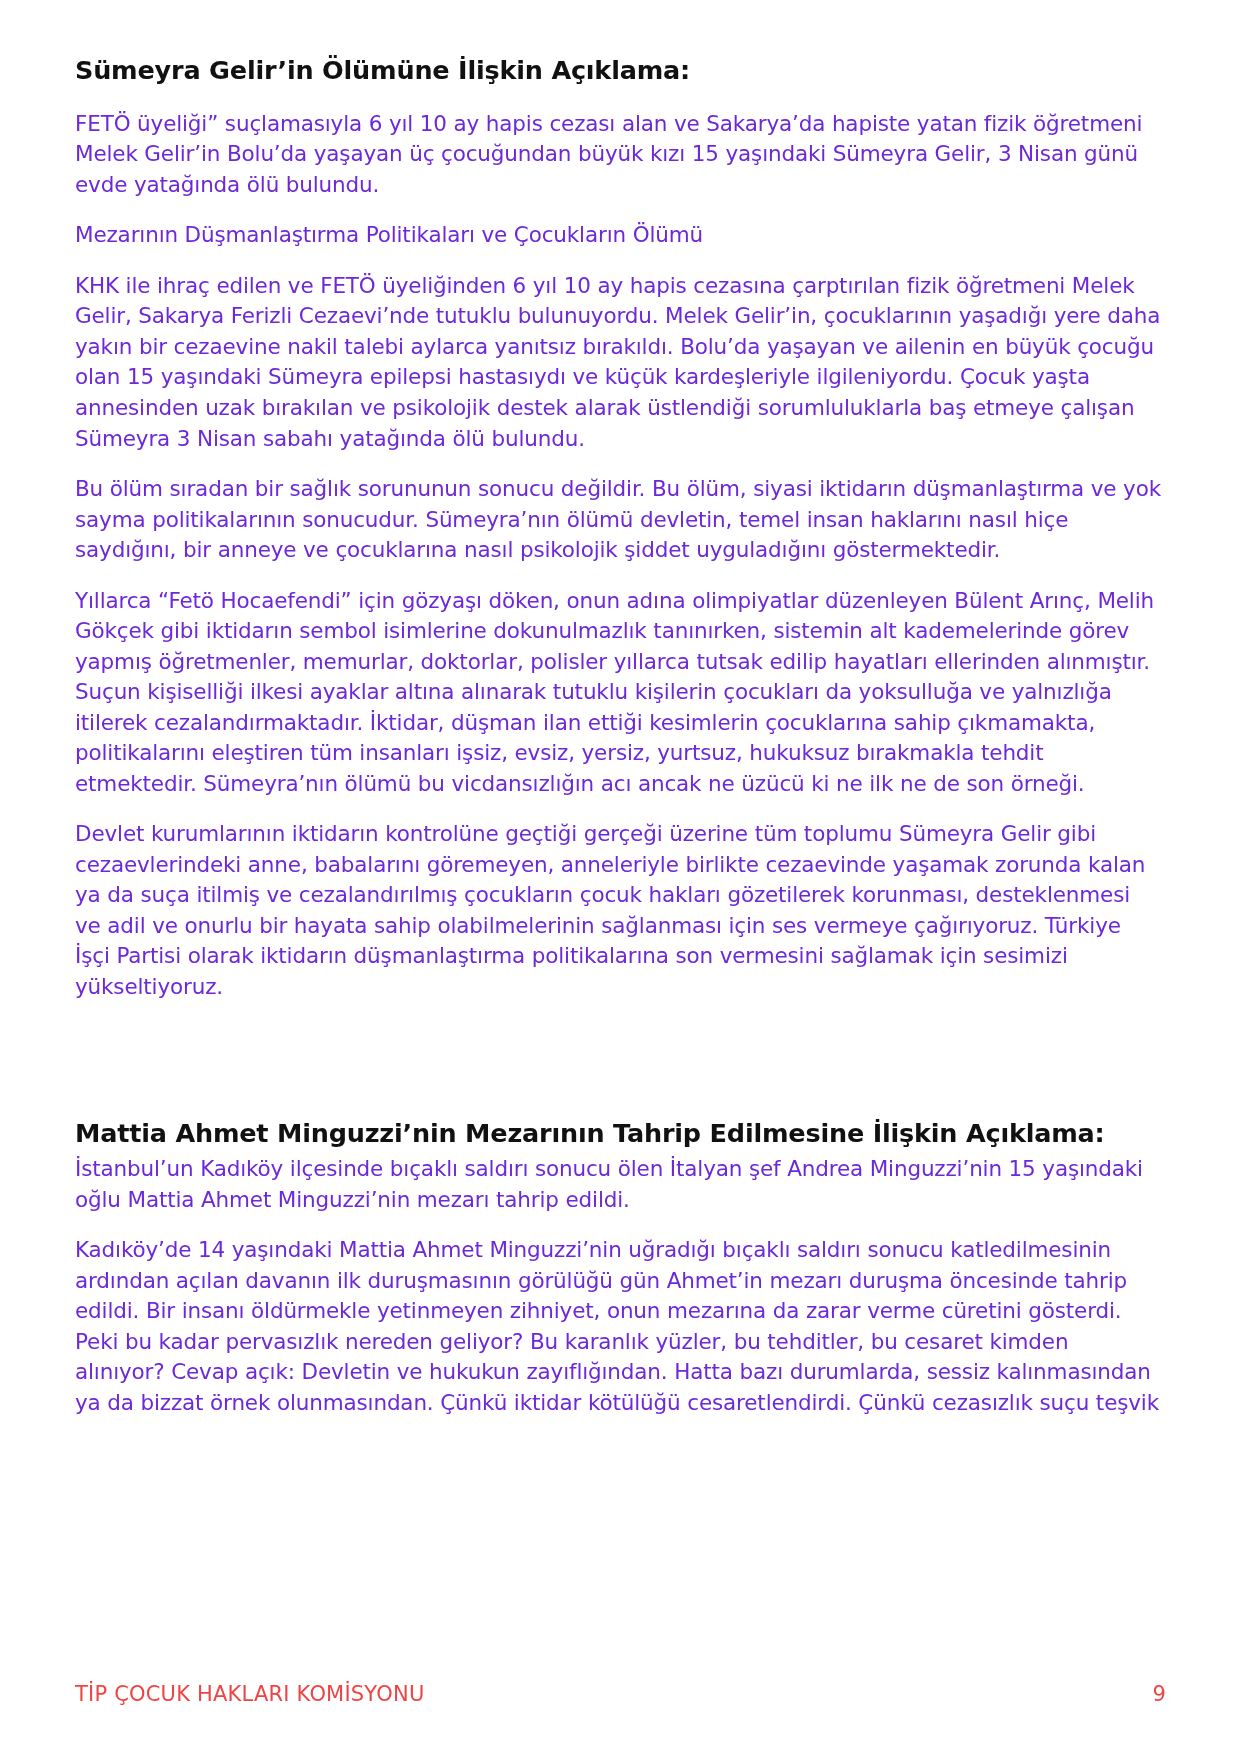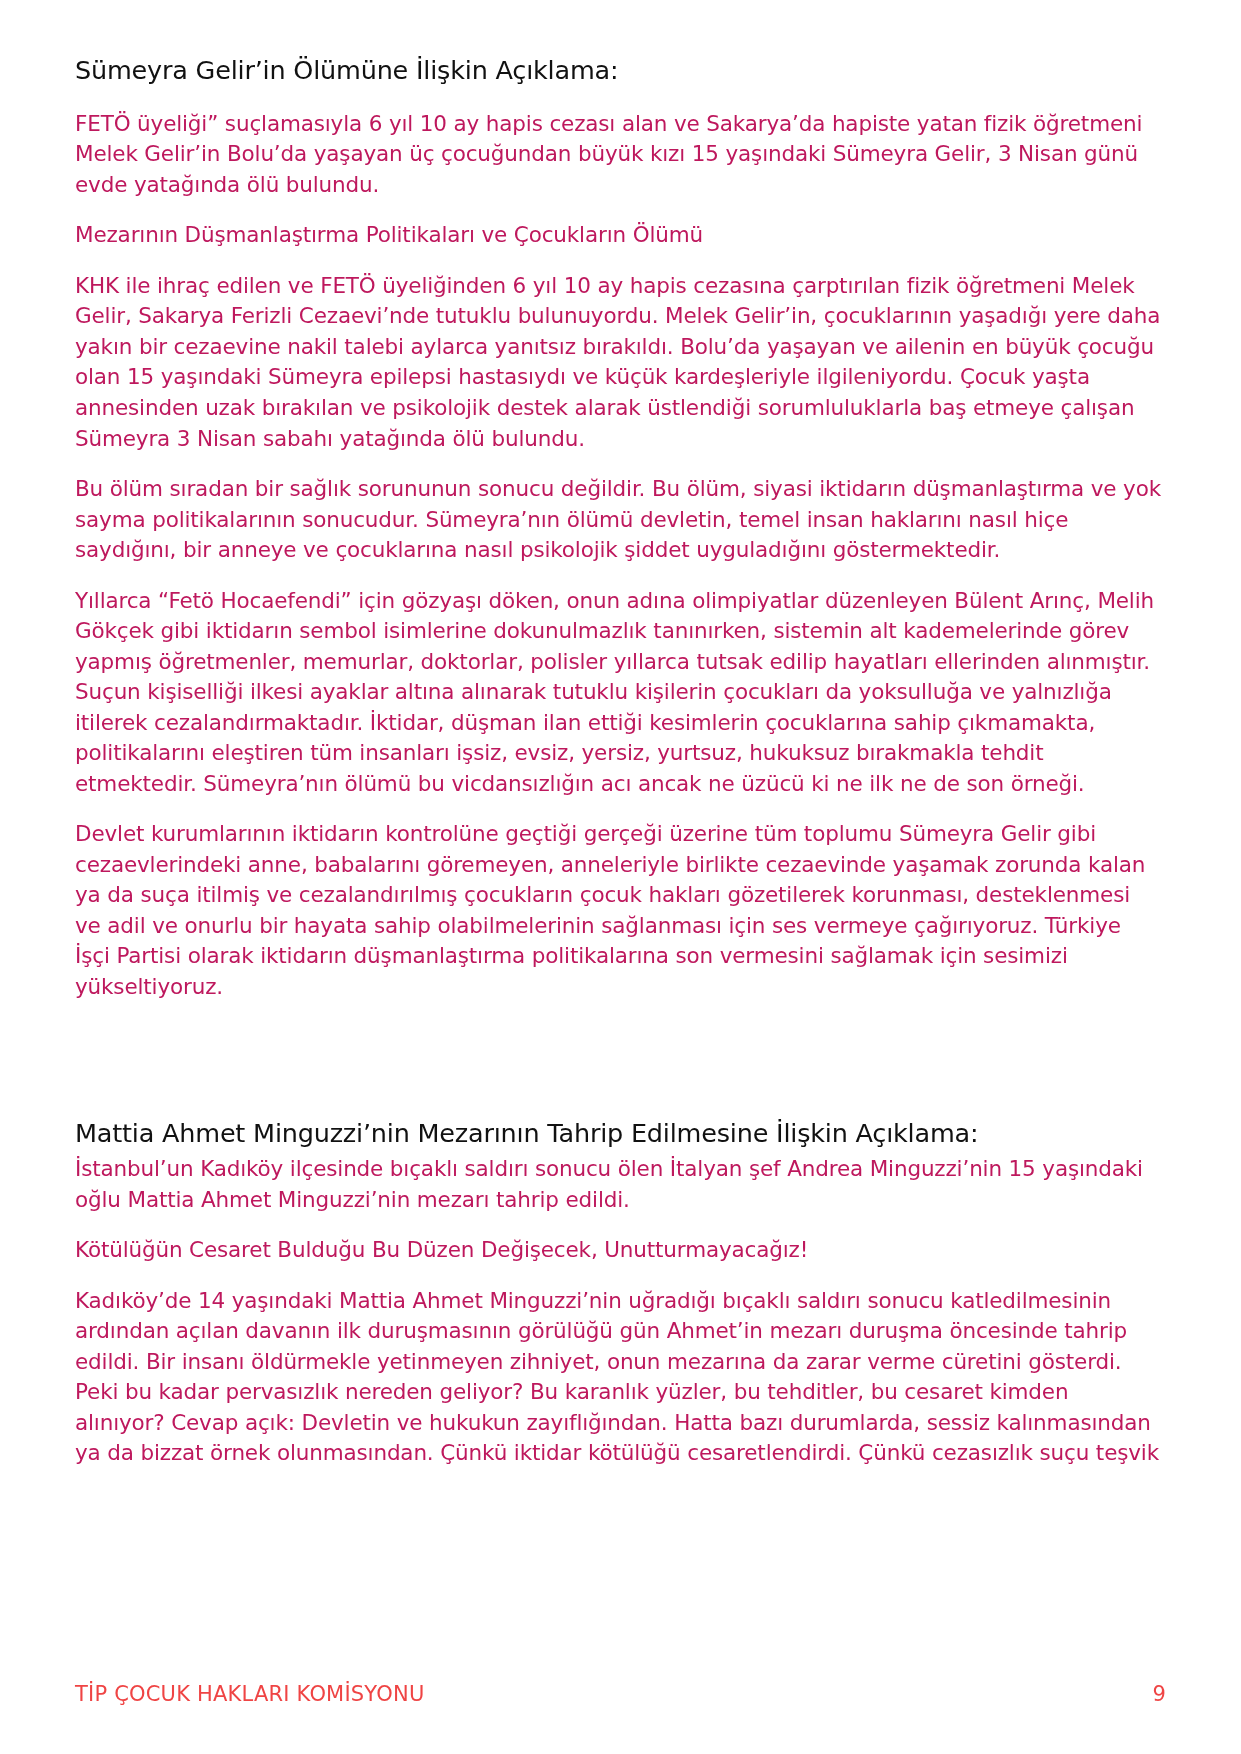--- a/index.html
+++ b/index.html
@@ -17,35 +17,35 @@
   }
   .page {
     box-sizing: border-box;
     width: 1241px;
     height: 1754px;
     padding: 55px 75px 0 75px;
     position: relative;
   }
   h1.section-heading {
     font-size: 25.5px;
-    font-weight: normal;
+    font-weight: bold;
     letter-spacing: -0.2px;
     margin: 0 0 22px 0;
     line-height: 1.25;
     color: #111111;
   }
   h1.section-heading.second {
     margin-top: 0;
     margin-bottom: 4px;
   }
   p.para {
     font-size: 21.5px;
     line-height: 1.42;
     margin: 0 4px 20px 0;
-    color: #be185d;
+    color: #6d28d9;
     letter-spacing: -0.15px;
     text-align: left;
   }
   .spacer-block {
     height: 96px;
   }
   .footer {
     position: absolute;
     left: 75px;
     right: 75px;
@@ -73,21 +73,20 @@
   <p class="para">KHK ile ihraç edilen ve FETÖ üyeliğinden 6 yıl 10 ay hapis cezasına çarptırılan fizik öğretmeni Melek Gelir, Sakarya Ferizli Cezaevi’nde tutuklu bulunuyordu. Melek Gelir’in, çocuklarının yaşadığı yere daha yakın bir cezaevine nakil talebi aylarca yanıtsız bırakıldı. Bolu’da yaşayan ve ailenin en büyük çocuğu olan 15 yaşındaki Sümeyra epilepsi hastasıydı ve küçük kardeşleriyle ilgileniyordu. Çocuk yaşta annesinden uzak bırakılan ve psikolojik destek alarak üstlendiği sorumluluklarla baş etmeye çalışan Sümeyra 3 Nisan sabahı yatağında ölü bulundu.</p>
   <p class="para">Bu ölüm sıradan bir sağlık sorununun sonucu değildir. Bu ölüm, siyasi iktidarın düşmanlaştırma ve yok sayma politikalarının sonucudur. Sümeyra’nın ölümü devletin, temel insan haklarını nasıl hiçe saydığını, bir anneye ve çocuklarına nasıl psikolojik şiddet uyguladığını göstermektedir.</p>
   <p class="para">Yıllarca “Fetö Hocaefendi” için gözyaşı döken, onun adına olimpiyatlar düzenleyen Bülent Arınç, Melih Gökçek gibi iktidarın sembol isimlerine dokunulmazlık tanınırken, sistemin alt kademelerinde görev yapmış öğretmenler, memurlar, doktorlar, polisler yıllarca tutsak edilip hayatları ellerinden alınmıştır. Suçun kişiselliği ilkesi ayaklar altına alınarak tutuklu kişilerin çocukları da yoksulluğa ve yalnızlığa itilerek cezalandırmaktadır. İktidar, düşman ilan ettiği kesimlerin çocuklarına sahip çıkmamakta, politikalarını eleştiren tüm insanları işsiz, evsiz, yersiz, yurtsuz, hukuksuz bırakmakla tehdit etmektedir. Sümeyra’nın ölümü bu vicdansızlığın acı ancak ne üzücü ki ne ilk ne de son örneği.</p>
   <p class="para">Devlet kurumlarının iktidarın kontrolüne geçtiği gerçeği üzerine tüm toplumu Sümeyra Gelir gibi cezaevlerindeki anne, babalarını göremeyen, anneleriyle birlikte cezaevinde yaşamak zorunda kalan ya da suça itilmiş ve cezalandırılmış çocukların çocuk hakları gözetilerek korunması, desteklenmesi ve adil ve onurlu bir hayata sahip olabilmelerinin sağlanması için ses vermeye çağırıyoruz. Türkiye İşçi Partisi olarak iktidarın düşmanlaştırma politikalarına son vermesini sağlamak için sesimizi yükseltiyoruz.</p>
 
   <div class="spacer-block"></div>
 
   <h1 class="section-heading second">Mattia Ahmet Minguzzi’nin Mezarının Tahrip Edilmesine İlişkin Açıklama:</h1>
 
   <p class="para">İstanbul’un Kadıköy ilçesinde bıçaklı saldırı sonucu ölen İtalyan şef Andrea Minguzzi’nin 15 yaşındaki oğlu Mattia Ahmet Minguzzi’nin mezarı tahrip edildi.</p>
-  <p class="para">Kötülüğün Cesaret Bulduğu Bu Düzen Değişecek, Unutturmayacağız!</p>
   <p class="para">Kadıköy’de 14 yaşındaki Mattia Ahmet Minguzzi’nin uğradığı bıçaklı saldırı sonucu katledilmesinin ardından açılan davanın ilk duruşmasının görülüğü gün Ahmet’in mezarı duruşma öncesinde tahrip edildi. Bir insanı öldürmekle yetinmeyen zihniyet, onun mezarına da zarar verme cüretini gösterdi. Peki bu kadar pervasızlık nereden geliyor? Bu karanlık yüzler, bu tehditler, bu cesaret kimden alınıyor? Cevap açık: Devletin ve hukukun zayıflığından. Hatta bazı durumlarda, sessiz kalınmasından ya da bizzat örnek olunmasından. Çünkü iktidar kötülüğü cesaretlendirdi. Çünkü cezasızlık suçu teşvik</p>
 
   <div class="footer">
     <span>TİP ÇOCUK HAKLARI KOMİSYONU</span>
     <span class="page-num">9</span>
   </div>
 
 </div>
 
 </body></html>

